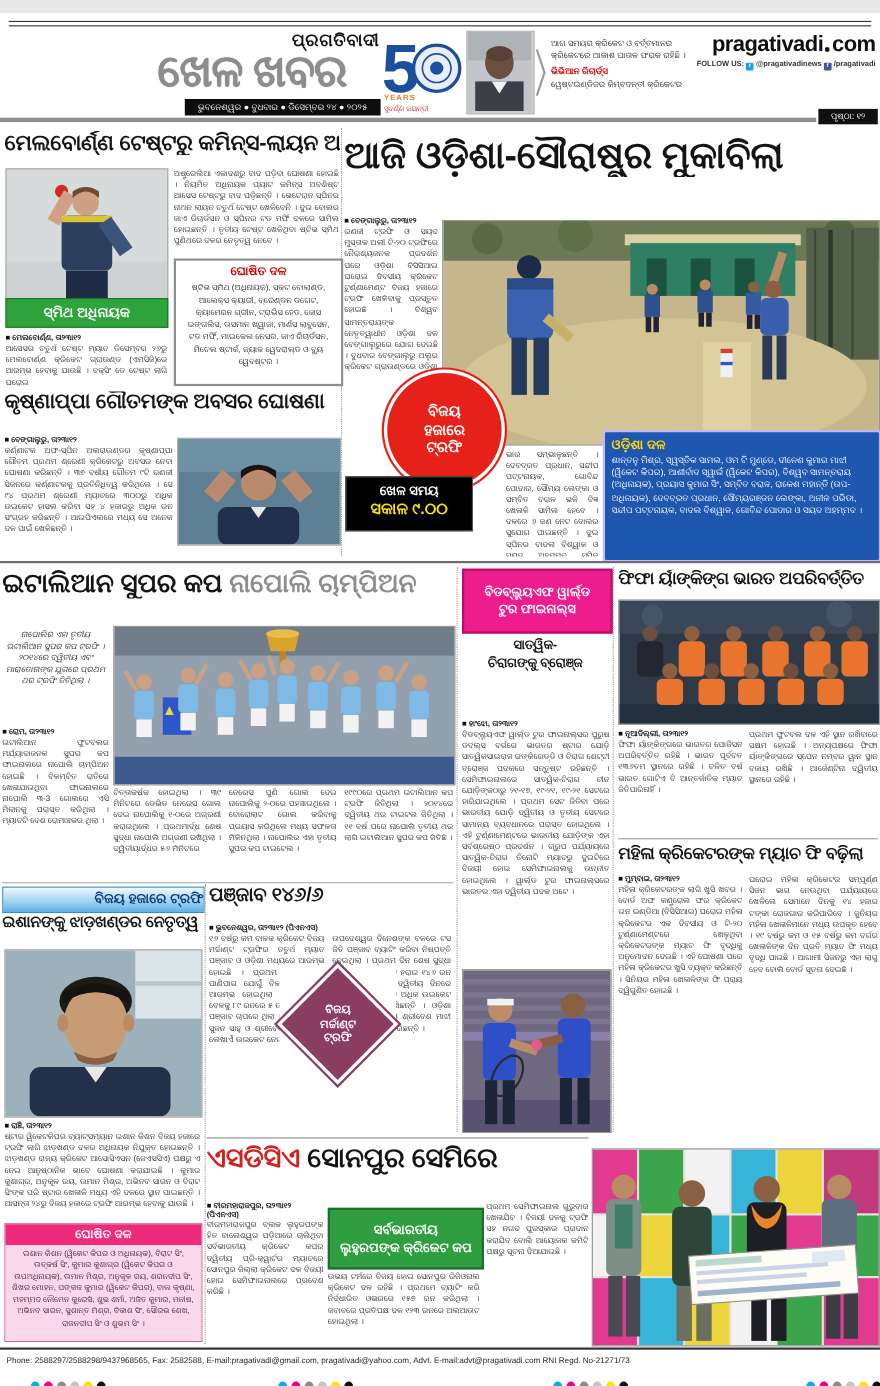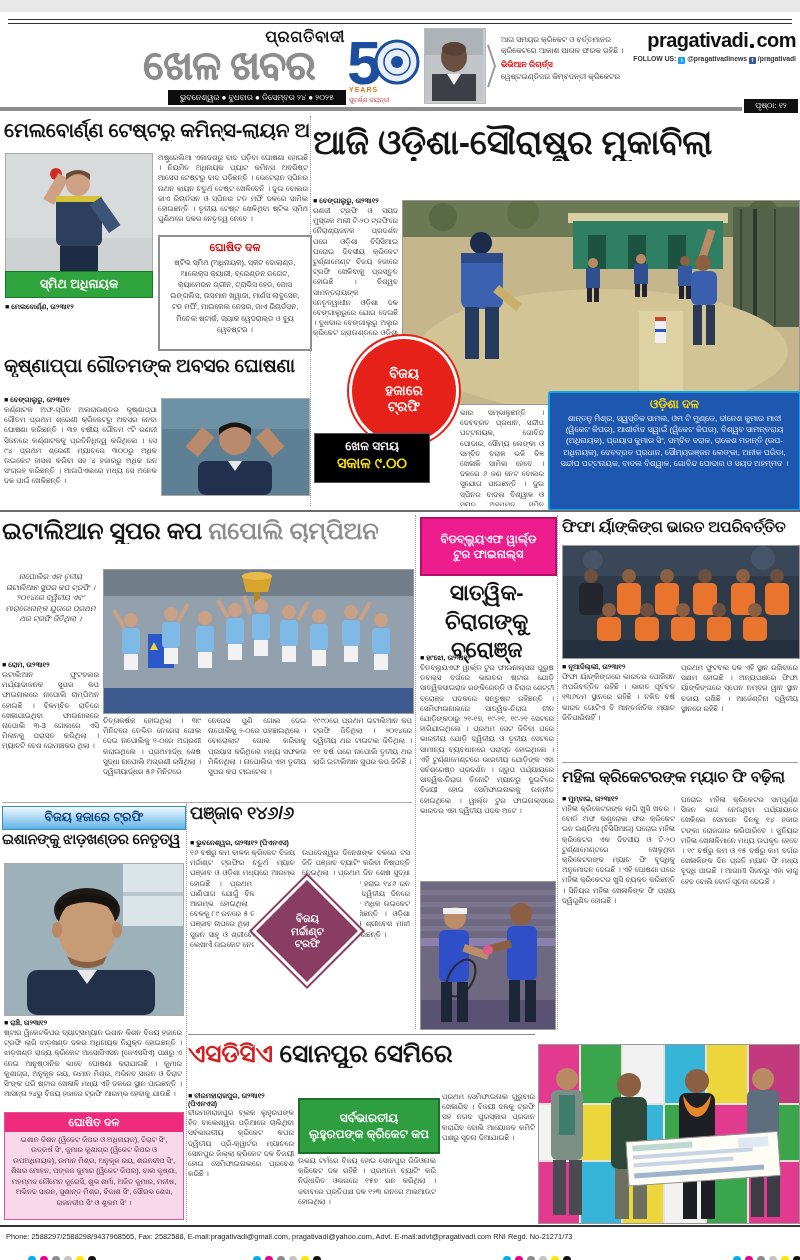--- a/index.html
+++ b/index.html
@@ -24,34 +24,34 @@
   .follow{font-size:6.8px;color:#333;font-weight:bold}
   .sq{display:inline-block;width:7px;height:7px;border-radius:1px;vertical-align:-1px;
       color:#fff;font-size:5px;line-height:7px;text-align:center;font-weight:bold}
   .pagebadge{background:#101010;color:#fff;font-size:8px;text-align:center;line-height:14px}
   
   .greencap{background:#2fa43c;border:1px solid #17782a;color:#fff;font-weight:bold;
             font-size:12.5px;text-align:center;display:flex;align-items:center;justify-content:center}
   .squadbox{border:2px solid #8f8f8f;background:#fff;padding:4px 5px;text-align:center}
   .squadbox .t{color:#d40000;font-weight:bold;font-size:11px;margin-bottom:3px}
   .squadbox .b{font-size:7.4px;line-height:1.5;color:#222}
-  .bluebox{background:linear-gradient(180deg,#2763bd,#17ay 0);background:#1e57b0;border:2px solid #0ea5e9;
-           border-radius:3px;text-align:center;padding:3px 6px}
+  .bluebox{background:linear-gradient(180deg,#2763bd,#17ay 0);background:#1e57b0;border:2px solid #c4b5fd;
+           border-radius:3px;padding:3px 6px}
   .bluebox .t{color:#ffd800;font-weight:bold;font-size:12px;margin:1px 0 2px}
   .bluebox .b{color:#ffffff;font-size:8px;line-height:1.4}
   .timebox{background:#000;border:1px solid #555;text-align:center}
   .timebox .t{color:#fff;font-weight:bold;font-size:12px;margin-top:5px}
   .timebox .v{color:#ffe400;font-weight:bold;font-size:14.5px;margin-top:2px}
   .vh-circle{background:#e62119;border-radius:50%;box-shadow:0 0 0 3px #fff,0 0 0 5px #e62119;
              display:flex;flex-direction:column;justify-content:center;text-align:center;
              color:#fff;font-weight:bold;font-size:13.5px;line-height:1.25}
   .pinkbox{background:#ee1d8e;border:2px solid #b70e6b;color:#fff;font-weight:bold;font-size:11.5px;
            text-align:center;display:flex;flex-direction:column;justify-content:center;line-height:1.3}
   .bluebar{background:linear-gradient(180deg,#f0f9ff,#8ec9ef 70%,#5fb0e6);border:1px solid #338fc4;
-           color:#0a3e7c;font-weight:bold;font-size:12.5px;text-align:center;line-height:20px}
+           color:#0a3e7c;font-weight:bold;font-size:12.5px;text-align:right;line-height:20px}
   .diamond-wrap{background:#fff;display:flex;align-items:center;justify-content:center}
   .diamond{width:72px;height:72px;background:#8a3d63;transform:rotate(45deg);
            box-shadow:0 0 0 3px #fff,0 0 0 5px #8a3d63;display:flex;align-items:center;justify-content:center}
   .diamond-inner{transform:rotate(-45deg);text-align:center;color:#fff;font-weight:bold;
                  font-size:10.5px;line-height:1.2}
   .pinksquad{border:1px solid #e0559b}
   .pinksquad .h{background:#ee2a7b;color:#fff;font-weight:bold;font-size:11px;text-align:center;line-height:19px}
   .pinksquad .b{background:#f9d8e9;font-size:7.2px;line-height:1.45;color:#3a1a2a;text-align:center;padding:3px 4px}
   .greenbox{background:#2f9e41;border:2px solid #1c6f2b;color:#fff;font-weight:bold;font-size:12px;
             text-align:center;display:flex;flex-direction:column;justify-content:center;line-height:1.35}
@@ -133,20 +133,21 @@
       <circle cx="72" cy="30" r="12" fill="#cfa184"></circle>
       <path d="M60 26 q12 -12 24 0 l0 -6 q-12 -8 -24 0 z" fill="#6d4a33"></path>
       <rect x="50" y="42" width="46" height="50" rx="6" fill="#2c3f5c"></rect>
       <rect x="50" y="42" width="46" height="6" fill="#d8c23a"></rect>
       <rect x="92" y="44" width="14" height="34" transform="rotate(-35 99 61)" fill="#3b5478"></rect>
       <rect x="54" y="92" width="38" height="25" fill="#1d2c44"></rect>
     </svg>
   </div>
   <div class="abs greencap" style="left:5px;top:259px;width:146px;height:25px">ସ୍ମିଥ ଅଧିନାୟକ</div>
   <div class="abs byline" style="left:5px;top:291px">■ ମେଲବୋର୍ଣ୍ଣ, ତା୨୩ା୧୨</div>
+  <div class="abs bodytxt" style="left:5px;top:300px;width:147px;height:40px">ଆସେସର ଚତୁର୍ଥ ଟେଷ୍ଟ ମ୍ୟାଚ ଡିସେମ୍ବର ୨୬ରୁ ମେଲବୋର୍ଣ୍ଣ କ୍ରିକେଟ ଗ୍ରାଉଣ୍ଡ (ଏମସିଜି)ରେ ଆରମ୍ଭ ହେବାକୁ ଯାଉଛି । ବକ୍ସିଂ ଡେ ଟେଷ୍ଟ ଲାଗି ଘରୋଇ</div>
 
   <div class="abs bodytxt" style="left:158px;top:141px;width:150px;height:79px">ଅଷ୍ଟ୍ରେଲିଆ ଏକାଦଶରୁ ବାଦ ପଡ଼ିବା ଘୋଷଣା ହୋଇଛି । ନିୟମିତ ଅଧିନାୟକ ପ୍ୟାଟ କମିନ୍ସ ଅବଶିଷ୍ଟ ଆସେସ ଟେଷ୍ଟରୁ ବାଦ ପଡ଼ିଛନ୍ତି । ଭେଟେରାନ ସ୍ପିନର ନାଥନ ଲାୟନ ଚତୁର୍ଥ ଟେଷ୍ଟ ଖେଳିବେନି । ଦୁଇ ବୋଲର ଜାଏ ରିଚାର୍ଡସନ ଓ ସ୍ପିନର ଟଡ ମର୍ଫି ଦଳରେ ସାମିଲ ହୋଇଛନ୍ତି । ତୃତୀୟ ଟେଷ୍ଟ ଖେଳିଥିବା ଷ୍ଟିଭ ସ୍ମିଥ ପୁଣିଥରେ ଦଳର ନେତୃତ୍ୱ ନେବେ ।</div>
   <div class="abs squadbox" style="left:158px;top:223px;width:140px;height:104px">
     <div class="t">ଘୋଷିତ ଦଳ</div>
     <div class="b" style="height:84px;overflow:hidden">ଷ୍ଟିଭ ସ୍ମିଥ (ଅଧିନାୟକ), ସ୍କଟ ବୋଲାଣ୍ଡ, ଆଲେକ୍ସ କ୍ୟାରୀ, ବ୍ରେଣ୍ଡନ ଡଗେଟ, କ୍ୟାମେରନ ଗ୍ରୀନ, ଟ୍ରାଭିସ ହେଡ, ଜୋସ ଇଙ୍ଗଲିସ, ଉସମାନ ଖ୍ୱାଜା, ମାର୍ଣସ ଲାବୁସେନ, ଟଡ ମର୍ଫି, ମାଇକେଲ ନେସର, ଜାଏ ରିଚାର୍ଡସନ, ମିଚେଲ ଷ୍ଟାର୍କ, ଜ୍ୟାକ ୱେଦରାଲ୍ଡ ଓ ବ୍ୟୁ ୱେବଷ୍ଟର ।</div>
   </div>
 
   <div class="abs hl" style="left:4px;top:344px;width:305px;font-size:19px">କୃଷ୍ଣାପ୍ପା ଗୌତମଙ୍କ ଅବସର ଘୋଷଣା</div>
   <div class="abs byline" style="left:4px;top:384px">■ ବେଙ୍ଗାଲୁରୁ, ତା୨୩ା୧୨</div>
   <div class="abs bodytxt" style="left:4px;top:393px;width:153px;height:93px">କର୍ଣ୍ଣାଟକ ଅଫ-ସ୍ପିନ ଅଲରାଉଣ୍ଡର କୃଷ୍ଣାପ୍ପା ଗୌତମ ପ୍ରଥମ ଶ୍ରେଣୀ କ୍ରିକେଟରୁ ଅବସର ନେବା ଘୋଷଣା କରିଛନ୍ତି । ୩୭ ବର୍ଷୀୟ ଗୌତମ ୯ଟି ରଣଜୀ ସିଜନରେ କର୍ଣ୍ଣାଟକକୁ ପ୍ରତିନିଧିତ୍ୱ କରିଥିଲେ । ସେ ୯୪ ପ୍ରଥମ ଶ୍ରେଣୀ ମ୍ୟାଚରେ ୩୦୦ରୁ ଅଧିକ ଉଇକେଟ ହାସଲ କରିବା ସହ ୪ ହଜାରରୁ ଅଧିକ ରନ ସଂଗ୍ରହ କରିଛନ୍ତି । ଆଇପିଏଲରେ ମଧ୍ୟ ସେ ଅନେକ ଦଳ ପାଇଁ ଖେଳିଛନ୍ତି ।</div>
@@ -346,21 +347,21 @@
         <div>ମର୍ଚ୍ଚାଣ୍ଟ</div>
         <div>ଟ୍ରଫି</div>
       </div>
     </div>
   </div>
 
   <div class="abs pinkbox" style="left:420px;top:505px;width:133px;height:55px">
     <div>ବିଡବ୍ଲ୍ୟୁଏଫ ୱାର୍ଲ୍ଡ</div>
     <div>ଟୁର ଫାଇନାଲ୍ସ</div>
   </div>
-  <div class="abs hl" style="left:420px;top:567px;width:133px;font-size:22px;text-align:center;white-space:normal;line-height:1.3">
+  <div class="abs hl" style="left:420px;top:567px;width:133px;font-size:12px;text-align:center;white-space:normal;line-height:1.3">
     <div>ସାତ୍ୱିକ-</div>
     <div>ଚିରାଗଙ୍କୁ ବ୍ରୋଞ୍ଜ</div>
   </div>
   <div class="abs byline" style="left:420px;top:642px">■ ହାଂଝୋ, ତା୨୩ା୧୨</div>
   <div class="abs bodytxt" style="left:420px;top:651px;width:134px;height:212px">ବିଡବ୍ଲ୍ୟୁଏଫ ୱାର୍ଲ୍ଡ ଟୁର ଫାଇନାଲ୍ସର ପୁରୁଷ ଡବଲ୍ସ ବର୍ଗରେ ଭାରତର ଷ୍ଟାର ଯୋଡ଼ି ସାତ୍ୱିକସାଇରାଜ ରଙ୍କିରେଡ୍ଡି ଓ ଚିରାଗ ଶେଟ୍ଟୀ ବ୍ରୋଞ୍ଜ ପଦକରେ ସନ୍ତୁଷ୍ଟ ରହିଛନ୍ତି । ସେମିଫାଇନାଲରେ ସାତ୍ୱିକ-ଚିରାଗ ଚୀନ ଯୋଡ଼ିଙ୍କଠାରୁ ୨୧-୧୭, ୧୯-୨୧, ୧୯-୨୧ ସେଟରେ ହାରିଯାଇଥିଲେ । ପ୍ରଥମ ସେଟ ଜିତିବା ପରେ ଭାରତୀୟ ଯୋଡ଼ି ଦ୍ୱିତୀୟ ଓ ତୃତୀୟ ସେଟରେ ସାମାନ୍ୟ ବ୍ୟବଧାନରେ ପରାସ୍ତ ହୋଇଥିଲେ । ଏହି ଟୁର୍ଣ୍ଣାମେଣ୍ଟରେ ଭାରତୀୟ ଯୋଡ଼ିଙ୍କ ଏହା ସର୍ବଶ୍ରେଷ୍ଠ ପ୍ରଦର୍ଶନ । ଗ୍ରୁପ ପର୍ଯ୍ୟାୟରେ ସାତ୍ୱିକ-ଚିରାଗ ତିନୋଟି ମ୍ୟାଚରୁ ଦୁଇଟିରେ ବିଜୟୀ ହୋଇ ସେମିଫାଇନାଲକୁ ଉନ୍ନୀତ ହୋଇଥିଲେ । ୱାର୍ଲ୍ଡ ଟୁର ଫାଇନାଲ୍ସରେ ଭାରତର ଏହା ଦ୍ୱିତୀୟ ପଦକ ଅଟେ ।</div>
   <div class="abs photo" style="left:420px;top:869px;width:134px;height:147px;border:1px solid #999">
     <svg width="134" height="147" viewBox="0 0 134 147">
       <rect width="134" height="147" fill="#6e6880"></rect>
       <rect y="8" width="134" height="5" fill="#7c7590"></rect>
         <rect y="20" width="134" height="5" fill="#7c7590"></rect>

